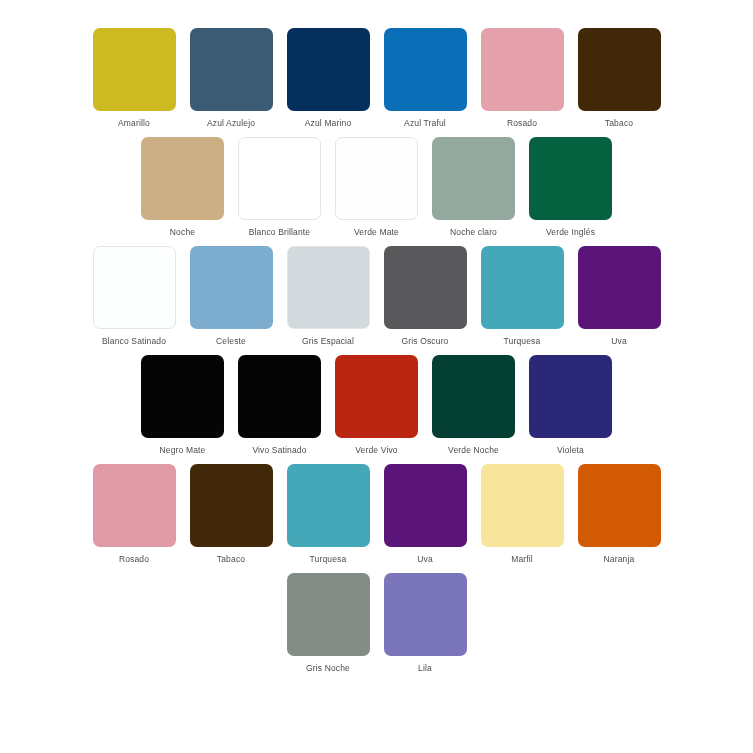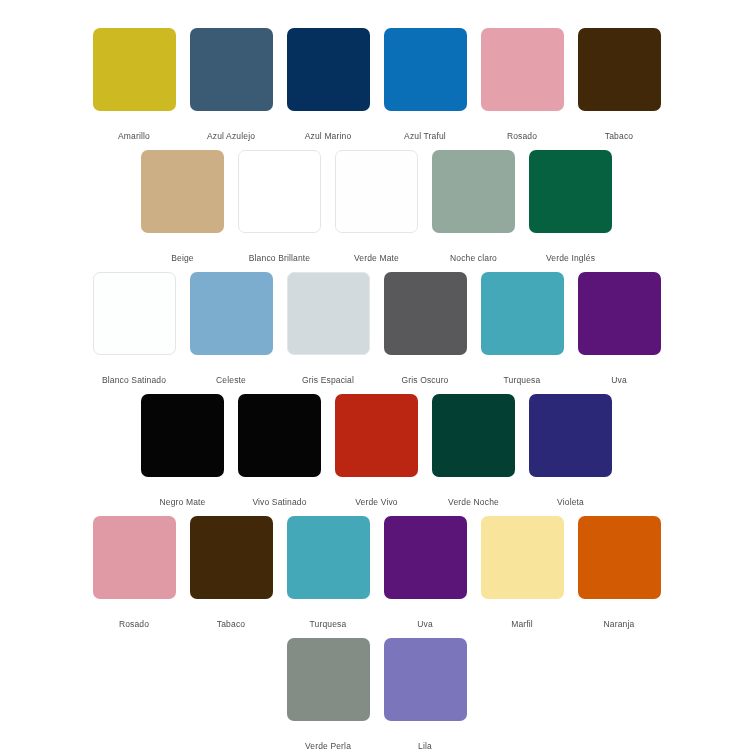--- a/index.html
+++ b/index.html
@@ -39,21 +39,21 @@
   .swatch-chip {
     width: 83px;
     height: 83px;
     border-radius: 7px;
     box-sizing: border-box;
   }
   .swatch-chip.bordered {
     border: 1px solid #e3e6e8;
   }
   .swatch-label {
-    margin-top: 20px;
+    margin-top: 7px;
     font-size: 8.5px;
     line-height: 11px;
     color: #4c4c4c;
     text-align: center;
     letter-spacing: 0.15px;
     white-space: nowrap;
   }
 </style>
 </head>
 <body>
@@ -82,21 +82,21 @@
         <div class="swatch-label">Rosado</div>
       </div>
       <div class="swatch-cell">
         <div class="swatch-chip" style="background: rgb(65, 40, 8);"></div>
         <div class="swatch-label">Tabaco</div>
       </div>
     </div>
     <div class="swatch-row">
       <div class="swatch-cell">
         <div class="swatch-chip" style="background: rgb(205, 175, 133);"></div>
-        <div class="swatch-label">Beige</div>
+        <div class="swatch-label">Noche</div>
       </div>
       <div class="swatch-cell">
         <div class="swatch-chip bordered" style="background: rgb(255, 255, 255);"></div>
         <div class="swatch-label">Blanco Brillante</div>
       </div>
       <div class="swatch-cell">
         <div class="swatch-chip bordered" style="background: rgb(254, 254, 254);"></div>
         <div class="swatch-label">Verde Mate</div>
       </div>
       <div class="swatch-cell">
@@ -178,20 +178,20 @@
         <div class="swatch-label">Marfil</div>
       </div>
       <div class="swatch-cell">
         <div class="swatch-chip" style="background: rgb(210, 90, 2);"></div>
         <div class="swatch-label">Naranja</div>
       </div>
     </div>
     <div class="swatch-row">
       <div class="swatch-cell">
         <div class="swatch-chip" style="background: rgb(132, 140, 134);"></div>
-        <div class="swatch-label">Verde Perla</div>
+        <div class="swatch-label">Gris Noche</div>
       </div>
       <div class="swatch-cell">
         <div class="swatch-chip" style="background: rgb(123, 118, 188);"></div>
         <div class="swatch-label">Lila</div>
       </div>
     </div>
   </div>
 
 </body></html>

